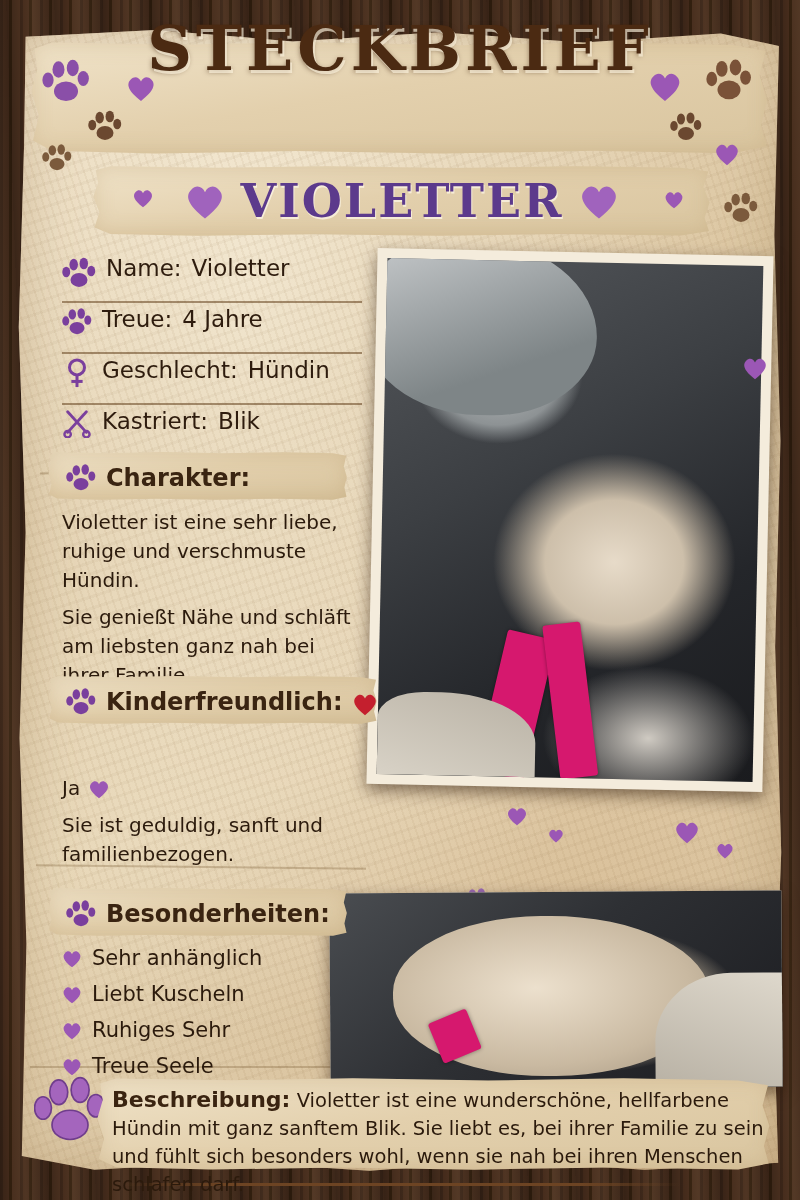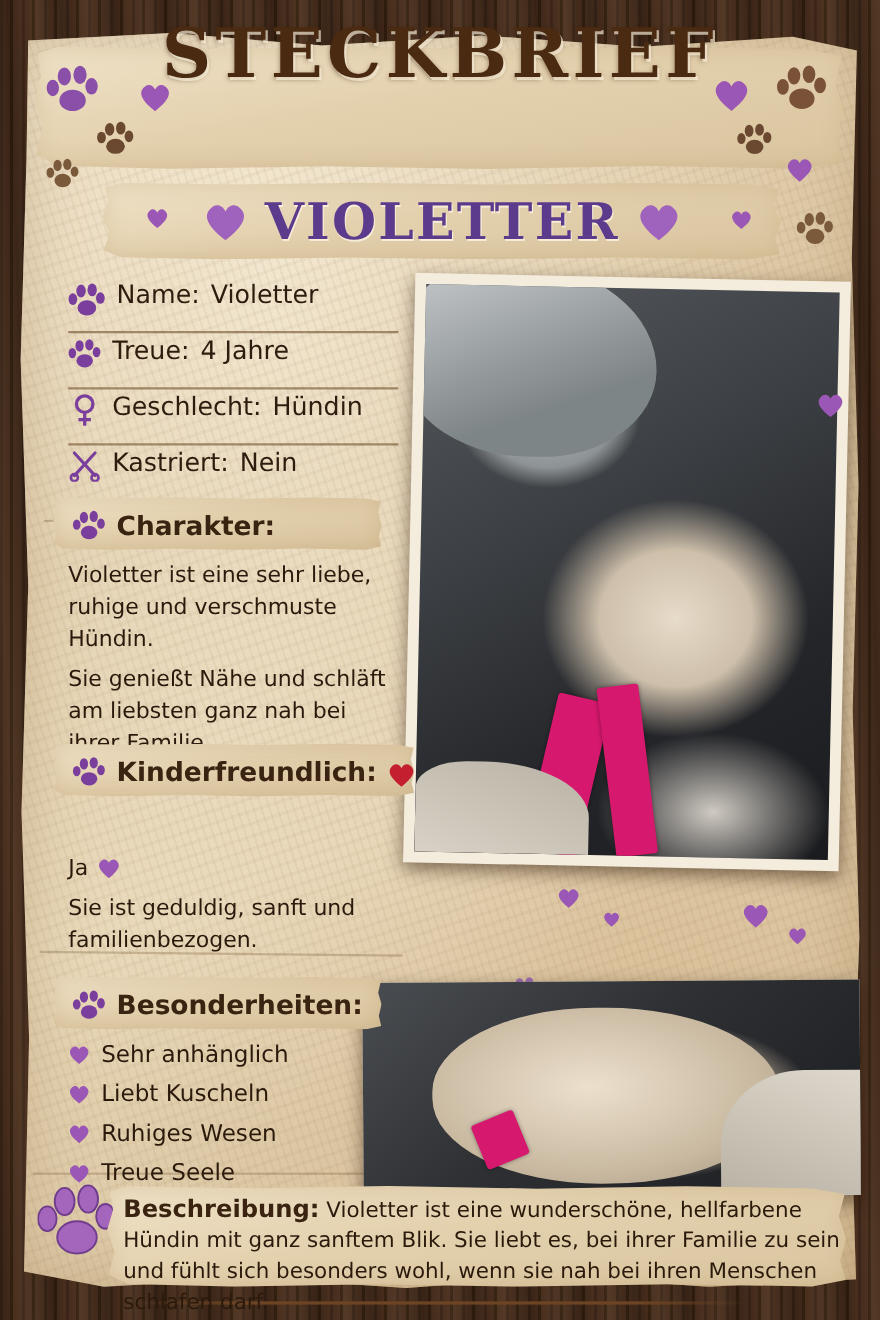--- a/index.html
+++ b/index.html
@@ -405,21 +405,21 @@
     <div class="fact-row">
       <svg class="inline-ico" width="30" height="30" viewBox="0 0 32 32">
         <g stroke="#7a3f9d" stroke-width="3" fill="none" stroke-linecap="round">
           <line x1="6" y1="4" x2="26" y2="26"></line>
           <line x1="26" y1="4" x2="6" y2="26"></line>
         </g>
         <circle cx="6" cy="28" r="3.4" fill="none" stroke="#7a3f9d" stroke-width="2.6"></circle>
         <circle cx="26" cy="28" r="3.4" fill="none" stroke="#7a3f9d" stroke-width="2.6"></circle>
       </svg>
       <span class="fact-text">Kastriert:</span>
-      <span class="fact-text">Nein</span>
+      <span class="fact-text">Blik</span>
     </div>
   </div>
 
   <div class="photo photo-1">
     <div class="shot">
       <div style="position:absolute;left:-6%;top:-4%;width:62%;height:34%;background:linear-gradient(160deg,#c9ccce,#7e8587 70%);border-radius:40% 55% 45% 50%;"></div>
       <div style="position:absolute;left:40%;top:26%;width:66%;height:46%;background:radial-gradient(ellipse at 40% 40%, #efe4d3, #cbbda6 65%, #a79madd 100%);border-radius:52% 48% 46% 54%;filter:blur(0.3px);"></div>
       <div class="leash" style="left:30%;top:72%;width:13%;height:28%;transform:rotate(12deg);border-radius:3px;"></div>
       <div class="leash" style="left:46%;top:70%;width:10%;height:30%;transform:rotate(-8deg);border-radius:3px;"></div>
       <div style="position:absolute;left:0;bottom:0;width:42%;height:16%;background:linear-gradient(20deg,#d8d2c6,#b9b2a5);border-radius:30% 60% 0 0;"></div>
@@ -535,21 +535,21 @@
     <div class="spec-item">
       <svg class="inline-ico" width="20" height="19" viewBox="0 0 32 30">
         <path d="M16 29 C2 18 0 11 5 6 C9 1.5 14 3.5 16 8 C18 3.5 23 1.5 27 6 C32 11 30 18 16 29Z" fill="#9b57b5"></path>
       </svg>
       <span>Liebt Kuscheln</span>
     </div>
     <div class="spec-item">
       <svg class="inline-ico" width="20" height="19" viewBox="0 0 32 30">
         <path d="M16 29 C2 18 0 11 5 6 C9 1.5 14 3.5 16 8 C18 3.5 23 1.5 27 6 C32 11 30 18 16 29Z" fill="#9b57b5"></path>
       </svg>
-      <span>Ruhiges Wesen</span>
+      <span>Ruhiges Sehr</span>
     </div>
     <div class="spec-item">
       <svg class="inline-ico" width="20" height="19" viewBox="0 0 32 30">
         <path d="M16 29 C2 18 0 11 5 6 C9 1.5 14 3.5 16 8 C18 3.5 23 1.5 27 6 C32 11 30 18 16 29Z" fill="#9b57b5"></path>
       </svg>
       <span>Treue Seele</span>
     </div>
   </div>
 
   <svg class="paw" style="left:34px;top:1072px" width="72" height="72" viewBox="0 0 64 64">

